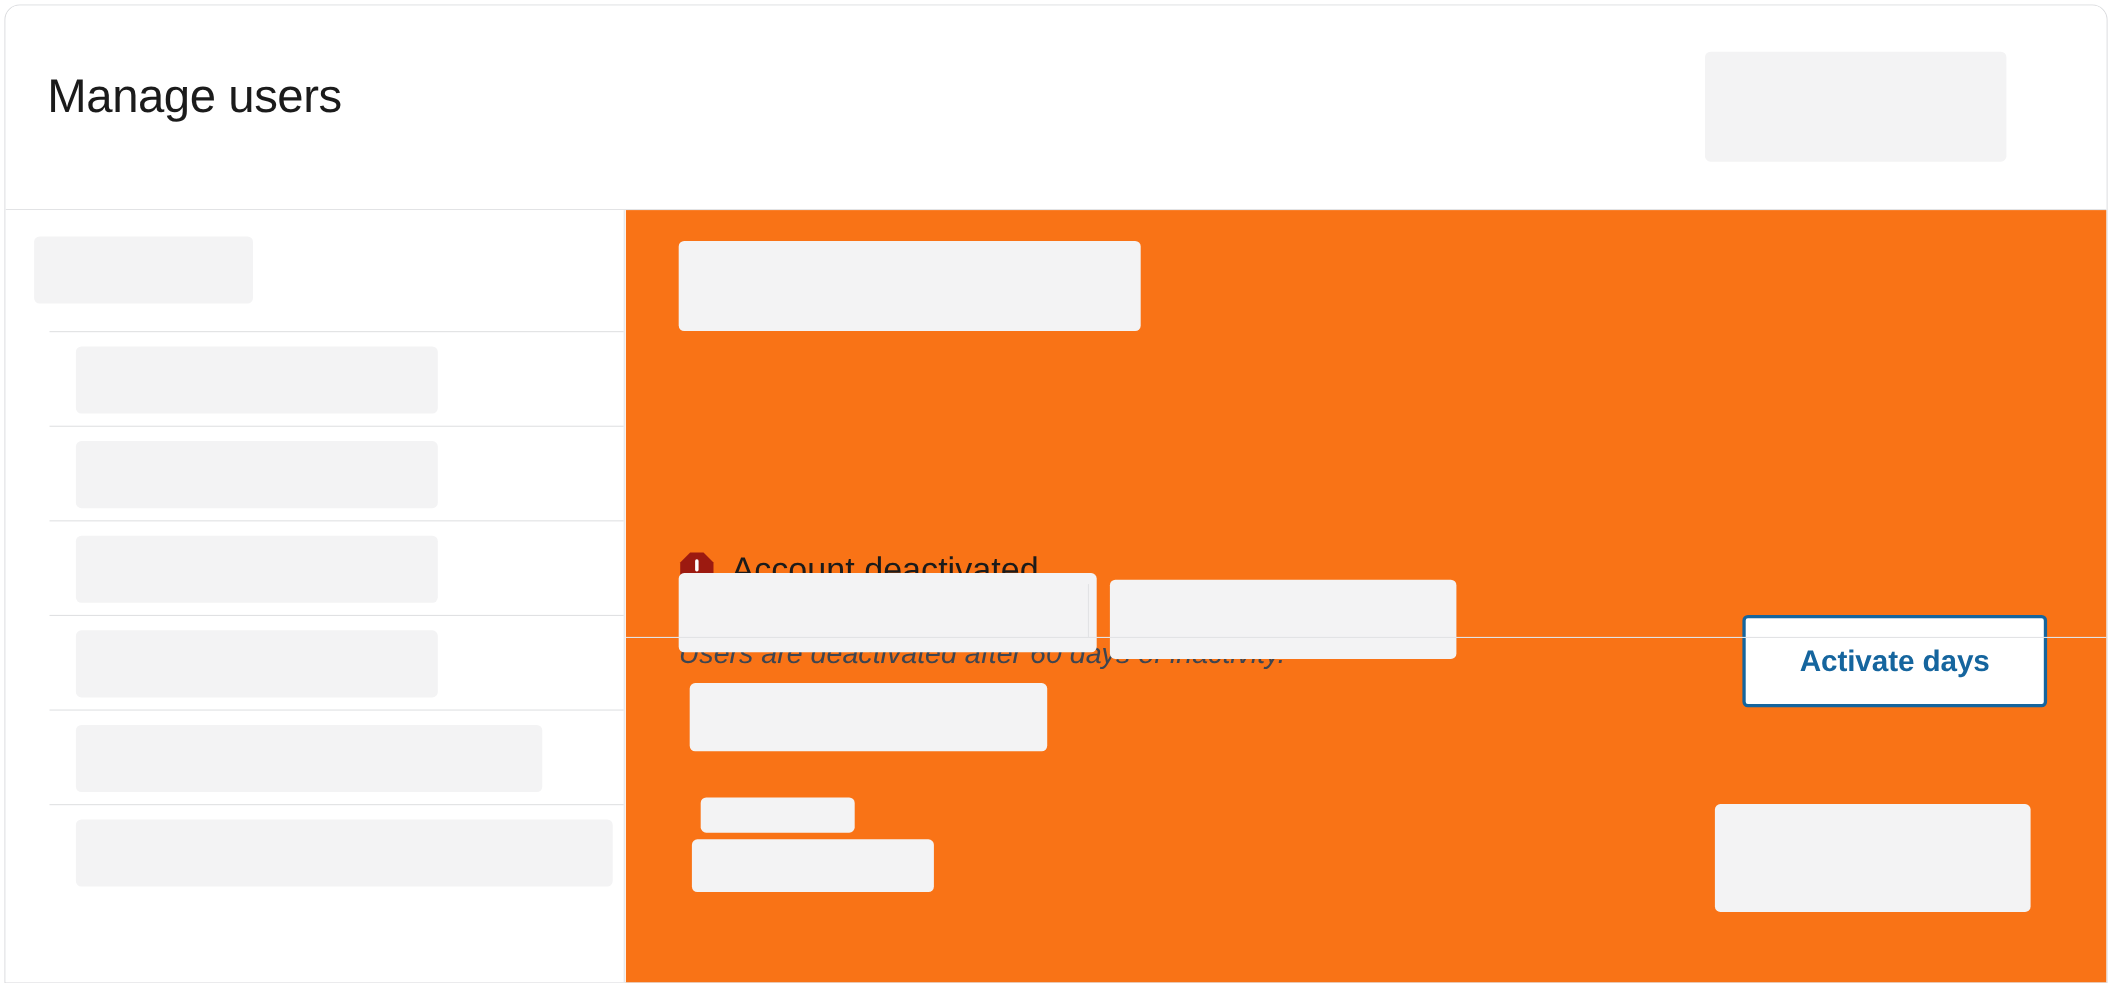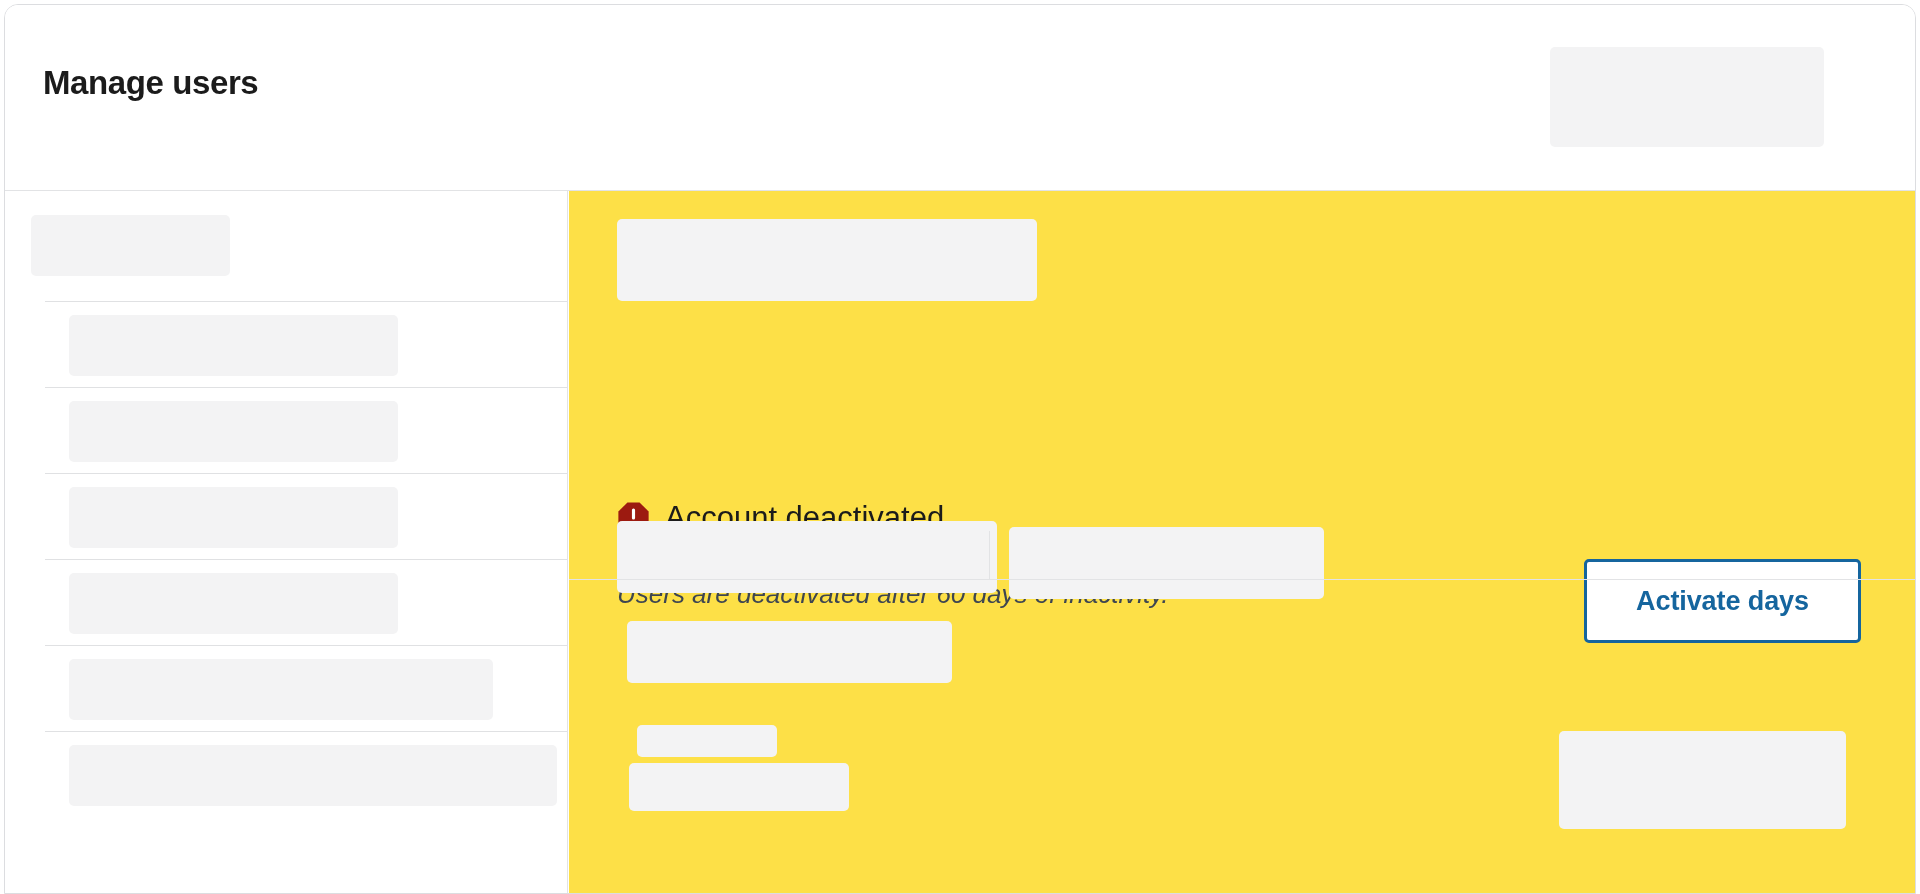--- a/index.html
+++ b/index.html
@@ -35,22 +35,22 @@
     position: relative;
     height: 186px;
     border-bottom: 1px solid #e2e3e5;
     box-sizing: border-box;
     background: #ffffff;
   }
   .page-title {
     position: absolute;
     left: 38px;
     top: 60px;
-    font-size: 33px;
-    font-weight: bold;
+    font-size: 43px;
+    font-weight: normal;
     color: #1b1b1b;
     letter-spacing: -0.4px;
     line-height: 1.1;
     white-space: nowrap;
   }
   .header-skel {
     position: absolute;
     right: 91px;
     top: 42px;
     width: 274px;
@@ -86,21 +86,21 @@
     position: absolute;
   }
 
   
   .main {
     position: absolute;
     left: 564px;
     top: 0;
     right: 0;
     height: 703px;
-    background: #fde047;
+    background: #f97316;
   }
   .main-top {
     position: relative;
     height: 388px;
     box-sizing: border-box;
   }
   .main-divider {
     position: absolute;
     left: 0;
     right: 0;

